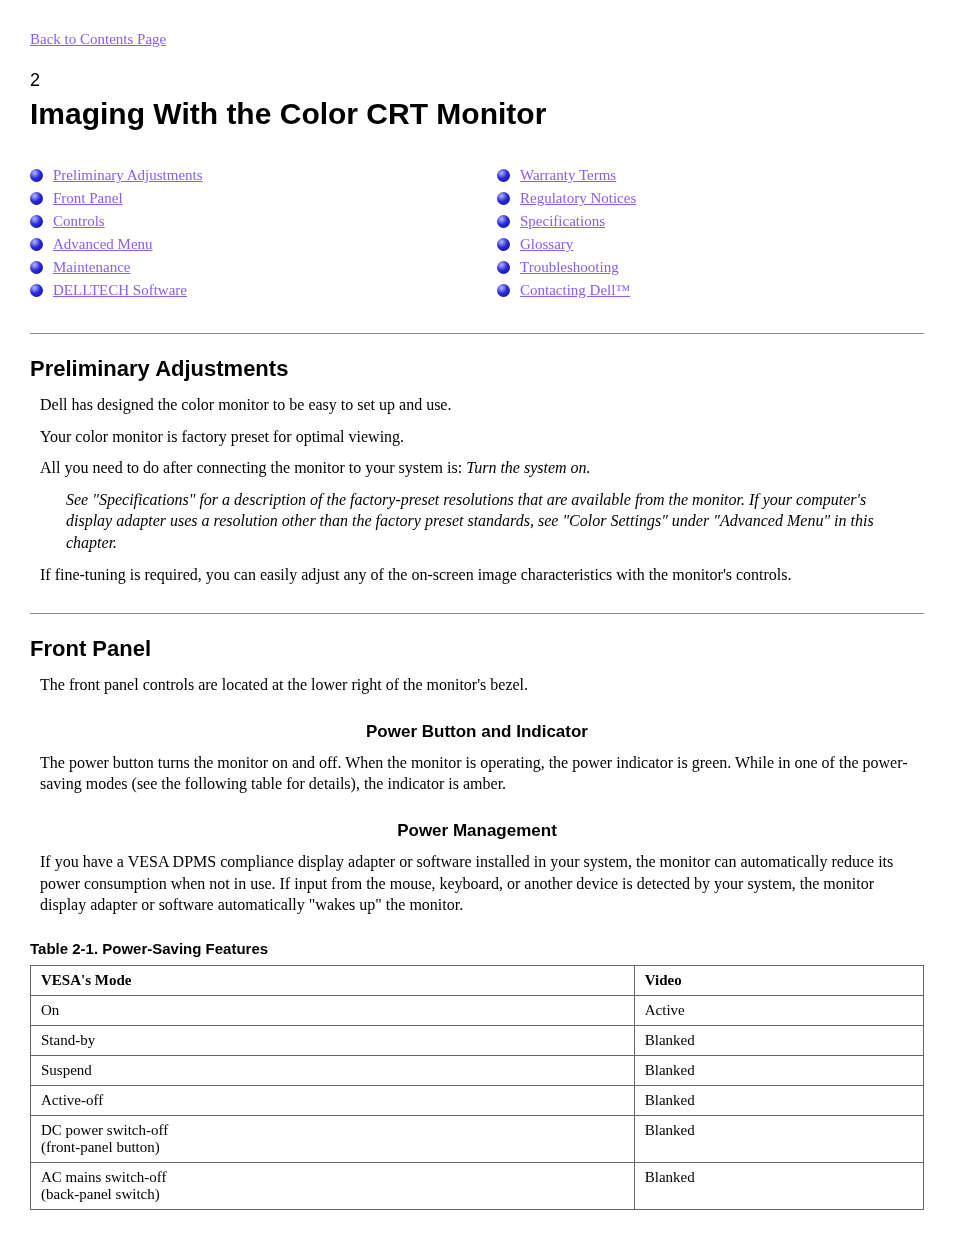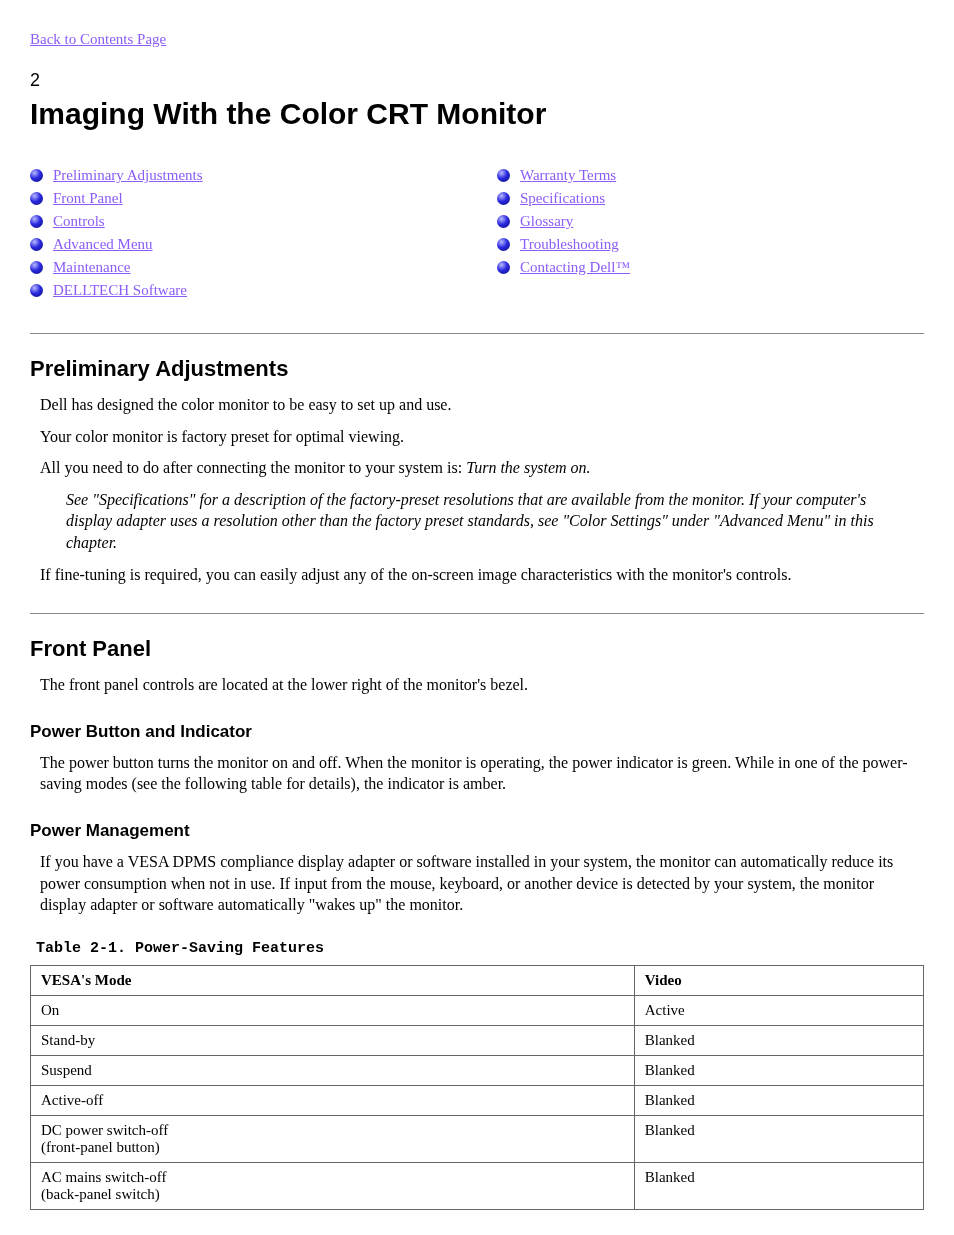--- a/index.html
+++ b/index.html
@@ -38,28 +38,29 @@
     font-family: Arial, Helvetica, sans-serif;
     font-size: 22px;
     font-weight: bold;
     margin: 6px 0 12px 0;
   }
   h3.subsection {
     font-family: Arial, Helvetica, sans-serif;
     font-size: 17px;
     font-weight: bold;
     margin: 26px 0 10px 0;
+    text-align: center;
   }
   p { margin: 10px 10px; line-height: 1.35; }
   .indent-block { margin-left: 36px; }
   .tablecap {
-    font-family: Liberation Mono, monospace;
+    font-family: Liberation Sans, sans-serif;
     font-size: 15px;
     font-weight: bold;
-    margin: 24px 0 8px 6px;
+    margin: 24px 0 8px 0;
   }
   table.spec {
     width: 100%;
     border-collapse: collapse;
     border: 1.5px solid #666;
   }
   table.spec th, table.spec td {
     border: 1px solid #666;
     padding: 6px 10px;
     text-align: left;
@@ -105,20 +106,24 @@
       </div>
     <div class="toc-item">
         <span class="ball"></span>
         <a href="#">DELLTECH Software</a>
       </div>
   </div>
   <div class="toc-col">
     <div class="toc-item">
         <span class="ball"></span>
         <a href="#">Warranty Terms</a>
+      </div>
+    <div class="toc-item">
+        <span class="ball"></span>
+        <a href="#">Regulatory Notices</a>
       </div>
     <div class="toc-item">
         <span class="ball"></span>
         <a href="#">Specifications</a>
       </div>
     <div class="toc-item">
         <span class="ball"></span>
         <a href="#">Glossary</a>
       </div>
     <div class="toc-item">

